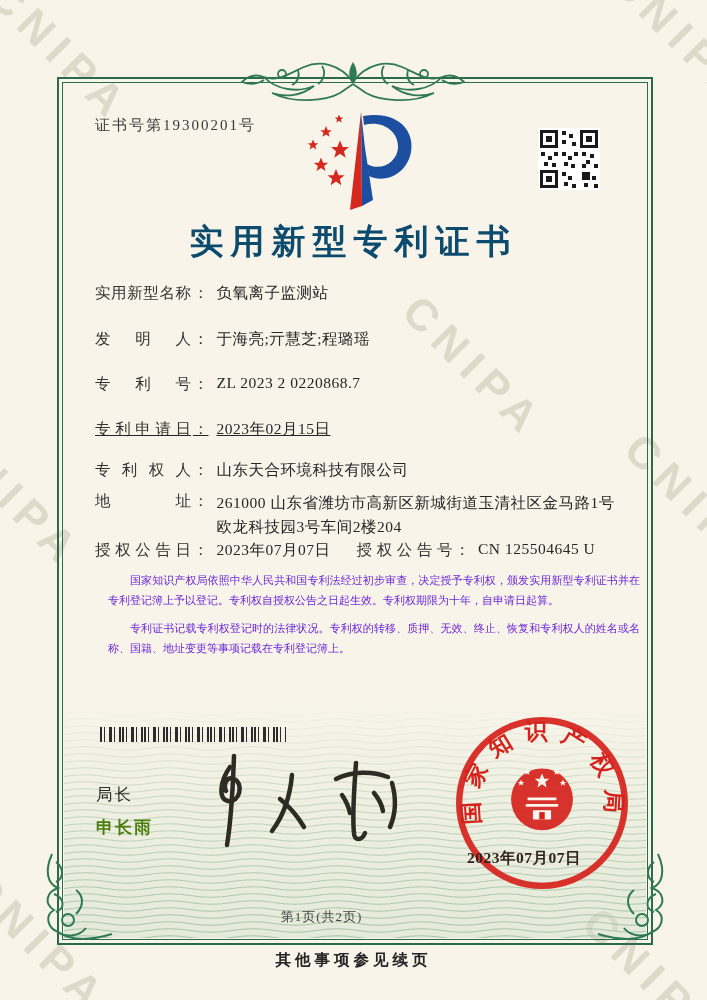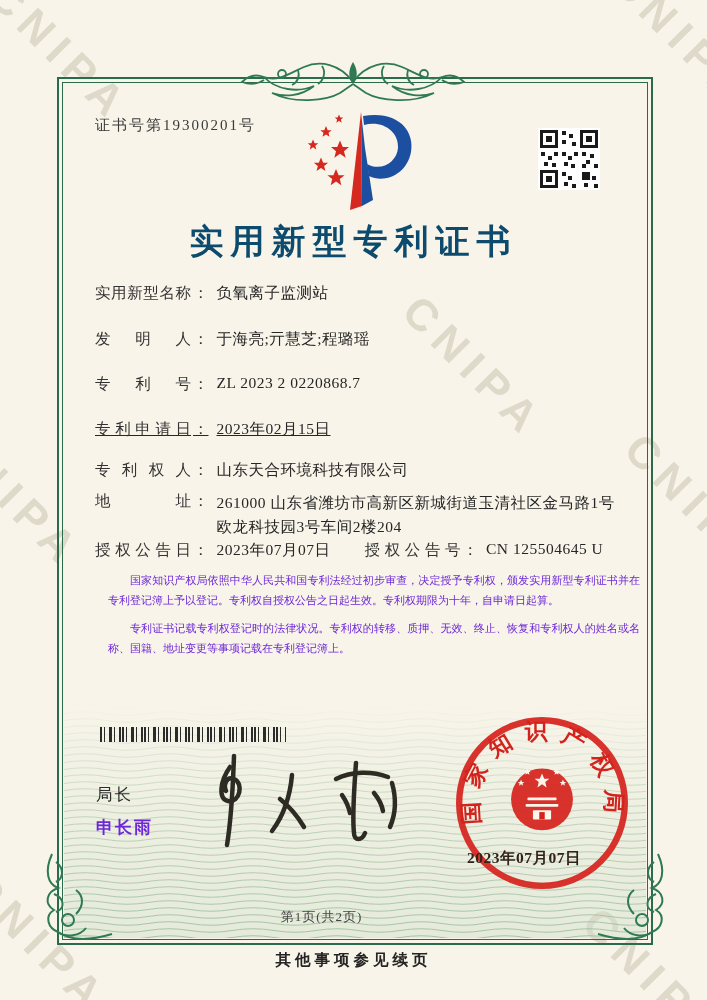--- a/index.html
+++ b/index.html
@@ -28,34 +28,34 @@
   .title{
     position:absolute;left:0;top:219px;width:707px;text-align:center;
     font-size:34px;font-weight:bold;letter-spacing:7px;color:#0c4a6e;
   }
   
   .frow{position:absolute;left:95px;display:flex;align-items:flex-start;font-size:15.5px;color:#262626;}
   .flabel{display:inline-block;width:96px;text-align:justify;text-align-last:justify;flex:none;color:#333;}
   .fcolon{flex:none;margin:0 8px 0 2px;color:#333;}
   .fvalue{letter-spacing:0.5px;}
   .addr-val{width:412px;line-height:1.55;}
-  .grant2{margin-left:34px;display:flex;}
+  .grant2{margin-left:26px;display:flex;}
   
   .paras{position:absolute;left:88px;top:571px;width:532px;font-size:11px;
     line-height:1.78;color:#6d28d9;text-align:justify;margin-left:20px;}
   .paras p{margin:0 0 9px 0;text-indent:2em;}
   
   .barcode{position:absolute;left:100px;top:727px;width:186px;height:15px;
     background:repeating-linear-gradient(90deg,
       #2b2b2b 0 2px,transparent 2px 4px,#2b2b2b 4px 5px,transparent 5px 9px,
       #2b2b2b 9px 12px,transparent 12px 14px,#2b2b2b 14px 15px,transparent 15px 19px,
       #2b2b2b 19px 21px,transparent 21px 22px);}
   .director-title{position:absolute;left:96px;top:784px;font-size:16.5px;color:#2c2c2c;letter-spacing:2px;
     font-family:"Liberation Sans","DejaVu Sans",sans-serif;}
-  .director-name{position:absolute;left:96px;top:816px;font-size:17px;color:#6d28d9;letter-spacing:2px;font-weight:bold;
+  .director-name{position:absolute;left:96px;top:816px;font-size:17px;color:#4d7c0f;letter-spacing:2px;font-weight:bold;
     font-family:"Liberation Sans","DejaVu Sans",sans-serif;}
   .signature{position:absolute;left:196px;top:753px;}
   .seal{position:absolute;left:451px;top:712px;width:182px;height:182px;}
   .seal-date{position:absolute;left:16px;top:136px;width:160px;font-size:15.5px;font-weight:bold;
     color:#32221a;letter-spacing:0.5px;}
   .page-footer{position:absolute;left:0;top:908px;width:643px;text-align:center;
     font-size:13px;color:#454545;letter-spacing:1px;}
   .cont-note{position:absolute;left:0;top:950px;width:707px;text-align:center;
     font-size:15.5px;color:#242424;letter-spacing:4px;font-weight:bold;}
   .ornament-top{position:absolute;left:238px;top:52px;}

